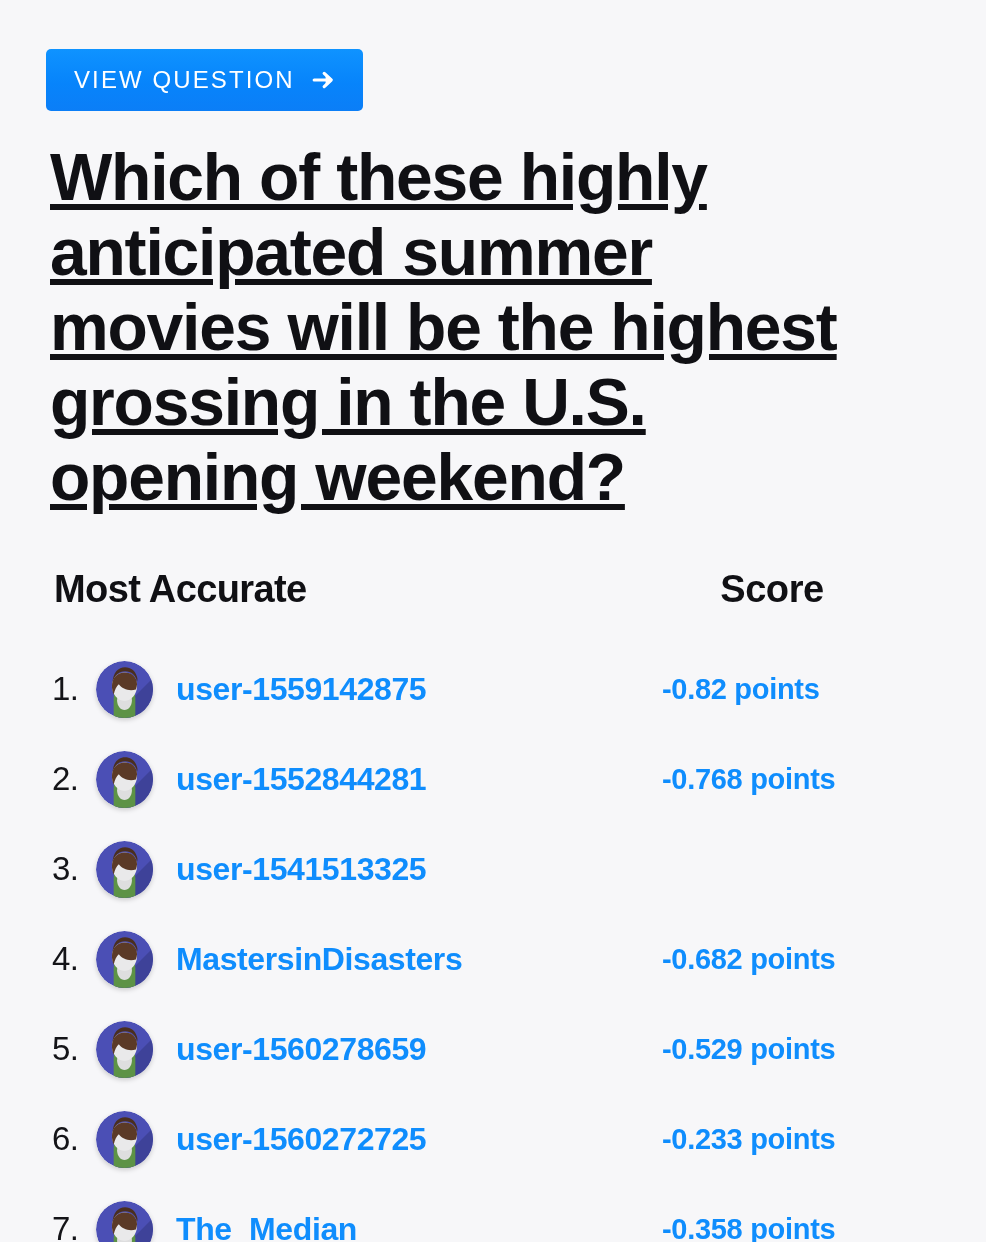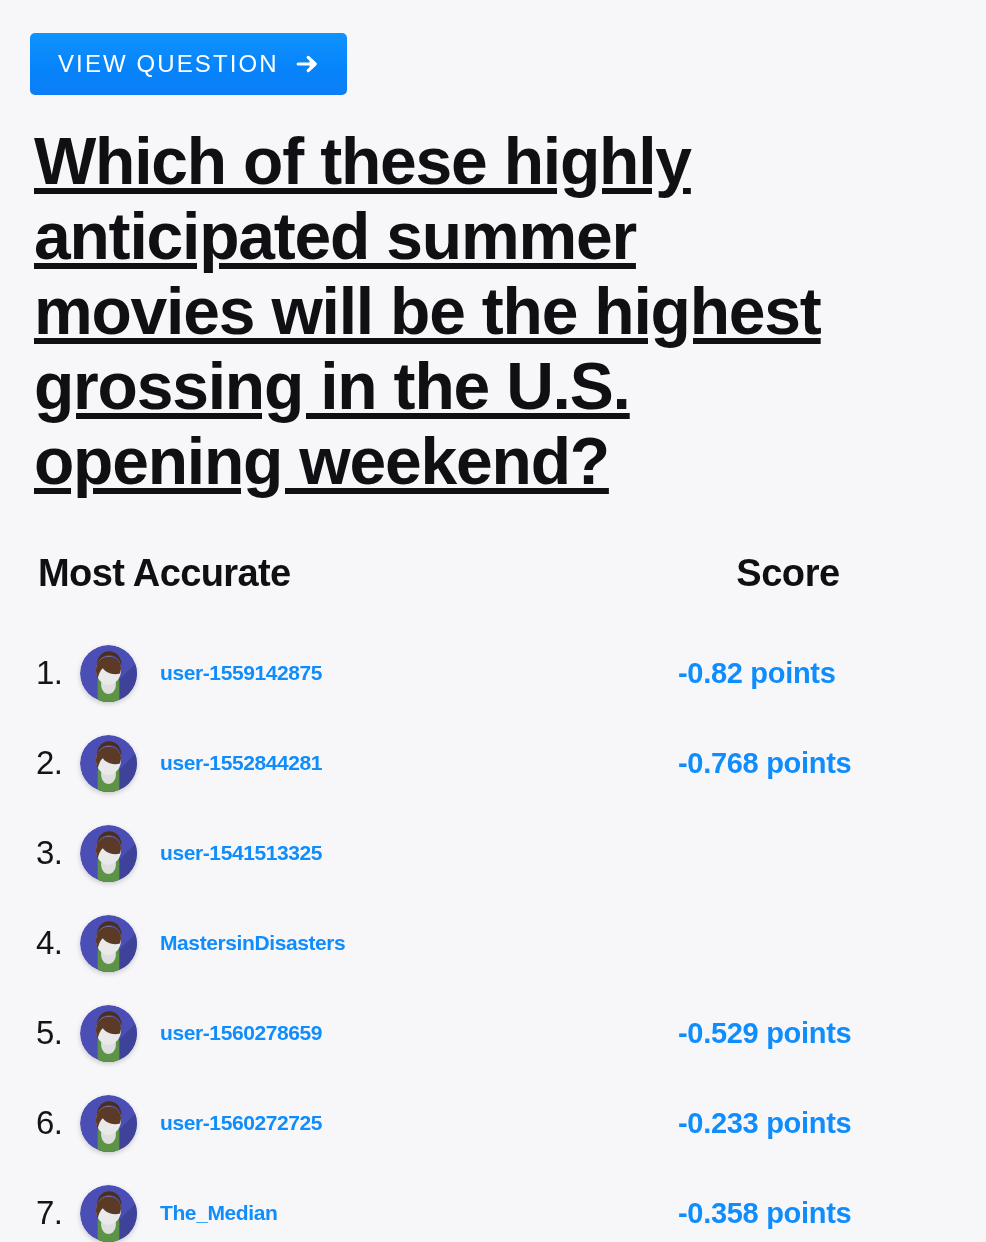--- a/index.html
+++ b/index.html
@@ -14,21 +14,21 @@
     background: #f7f7f9;
     font-family: "Liberation Sans", sans-serif;
     color: #14141e;
     overflow: hidden;
     position: relative;
   }
 
   .page {
     width: 986px;
     height: 1242px;
-    padding: 0;
+    padding: 16px;
     position: relative;
   }
 
   
   .cta-wrap {
     padding: 33px 0 0 30px;
   }
   .cta-button {
     display: inline-flex;
     align-items: center;
@@ -123,21 +123,21 @@
     flex: 0 0 57px;
     border-radius: 50%;
     overflow: hidden;
     position: relative;
     margin-right: 23px;
     box-shadow: 0 2px 5px rgba(0,0,0,0.18);
   }
   .avatar svg { display: block; width: 57px; height: 57px; }
 
   .username {
-    font-size: 21px;
+    font-size: 32px;
     font-weight: bold;
     color: #0f8dfd;
     text-decoration: none;
     letter-spacing: -0.4px;
     white-space: nowrap;
     cursor: pointer;
   }
   .score {
     margin-left: auto;
     width: 220px;
@@ -233,20 +233,21 @@
           <circle cx="50" cy="50" r="50" fill="#4b4fb5"></circle>
           <path d="M100 30 L100 100 L30 100 Z" fill="#3e4299"></path>
           <path d="M50 44 c-11 0 -19 9 -19 22 l0 34 l38 0 l0 -34 c0 -13 -8 -22 -19 -22 z" fill="#5d9346"></path>
           <path d="M50 52 c-8 0 -13 7 -13 17 c0 10 6 17 13 17 c7 0 13 -7 13 -17 c0 -10 -5 -17 -13 -17 z" fill="#dededf"></path>
           <path d="M50 20 c-13 0 -22 10 -22 24 c0 14 10 26 22 26 c12 0 22 -12 22 -26 c0 -14 -9 -24 -22 -24 z" fill="#e9e9ea"></path>
           <path d="M50 20 c-13 0 -22 10 -22 24 c0 5 1 10 3 15 c2 -8 5 -15 9 -18 c6 9 19 12 30 9 c1 -3 2 -6 2 -9 c0 -13 -9 -21 -22 -21 z" fill="#5b3a27"></path>
           <path d="M29 38 c3 -13 11 -20 22 -20 c11 0 19 7 21 18 c1 -2 1 -5 0 -8 c-3 -11 -11 -17 -21 -17 c-12 0 -21 9 -22 27 z" fill="#4a2f1f"></path>
         </svg>
       </div>
       <a class="username">MastersinDisasters</a>
+      <div class="score">-0.682 points</div>
     </div>
 
     <div class="row">
       <div class="rank">5.</div>
       <div class="avatar">
         <svg viewBox="0 0 100 100" aria-hidden="true">
           <circle cx="50" cy="50" r="50" fill="#4b4fb5"></circle>
           <path d="M100 30 L100 100 L30 100 Z" fill="#3e4299"></path>
           <path d="M50 44 c-11 0 -19 9 -19 22 l0 34 l38 0 l0 -34 c0 -13 -8 -22 -19 -22 z" fill="#5d9346"></path>
           <path d="M50 52 c-8 0 -13 7 -13 17 c0 10 6 17 13 17 c7 0 13 -7 13 -17 c0 -10 -5 -17 -13 -17 z" fill="#dededf"></path>

